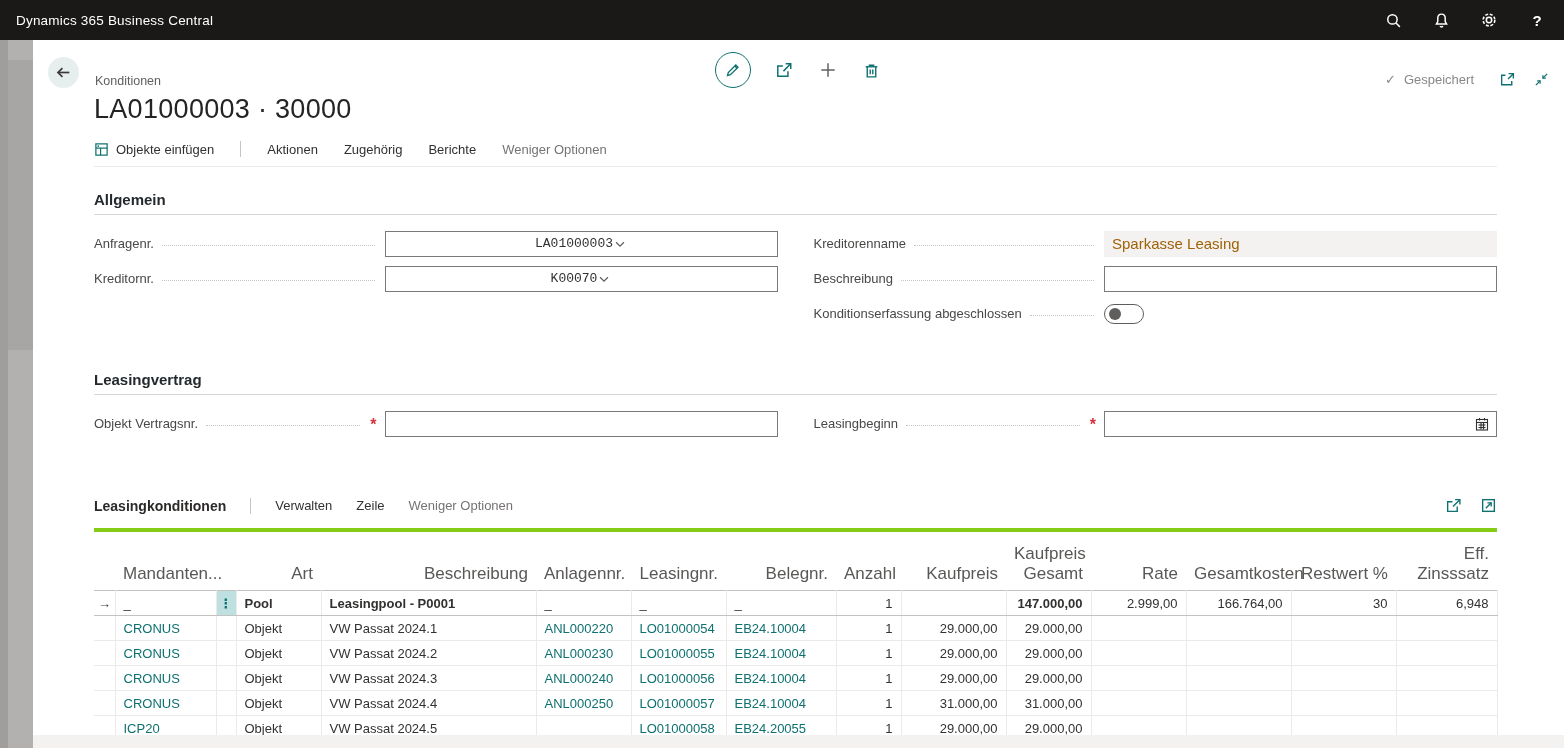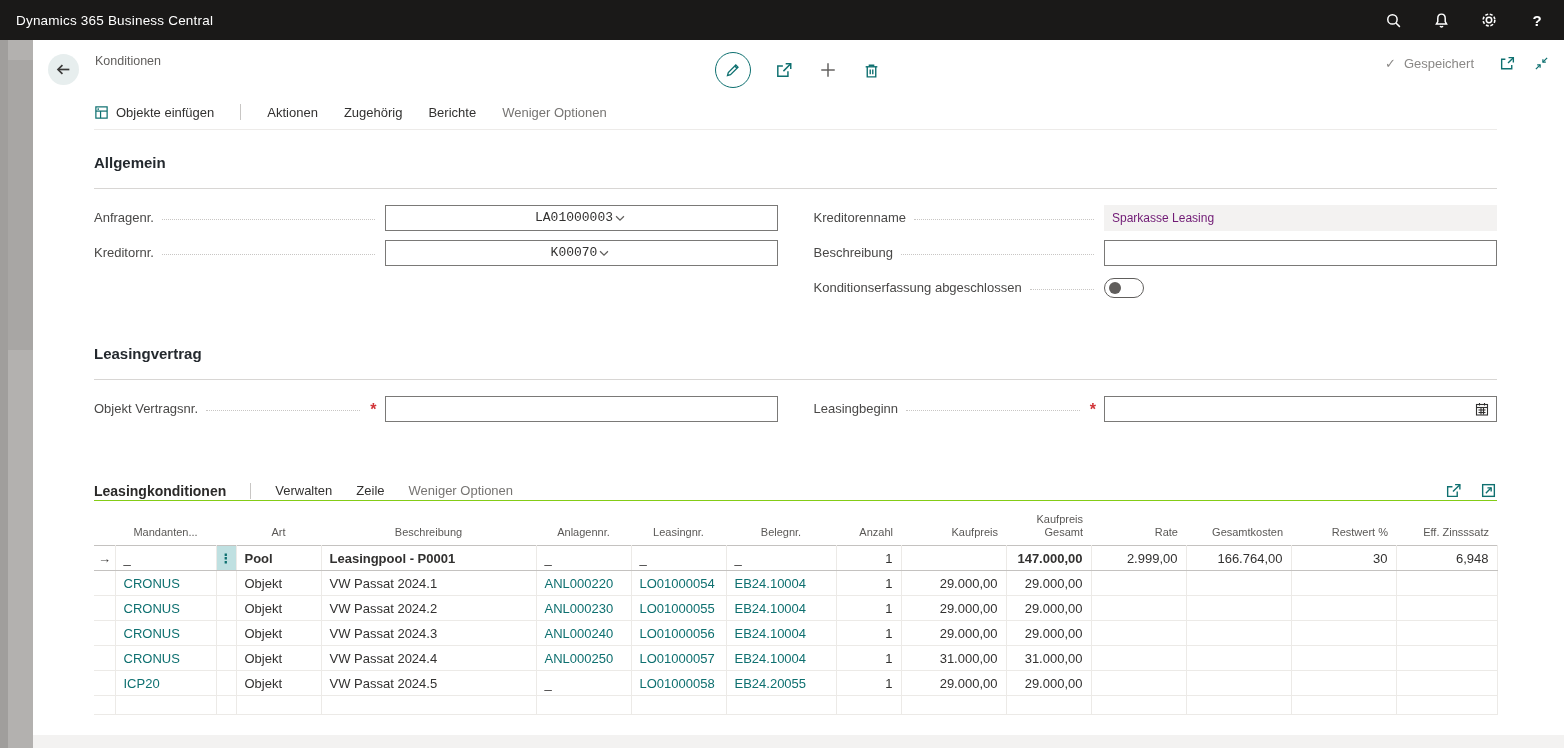--- a/index.html
+++ b/index.html
@@ -17,21 +17,21 @@
   .help-glyph { font-size:15px; font-weight:700; color:#fff; }
 
   
   .app-body { display:flex; height:708px; }
   .left-strip { width:33px; background:#b3b1af; position:relative; flex:none; }
   .left-strip .edge { position:absolute; left:0; top:0; width:8px; height:100%; background:#a09e9c; }
   .left-strip .block { position:absolute; left:8px; top:20px; width:25px; height:290px; background:#a8a6a4; }
   .main { flex:1; background:#fff; position:relative; overflow:hidden; }
 
   
-  .page-header { display:flex; align-items:flex-start; padding:14px 14px 0 15px; height:48px; position:relative; }
+  .page-header { display:flex; align-items:flex-end; padding:14px 14px 0 15px; height:48px; position:relative; }
   .back-btn { width:31px; height:31px; border-radius:50%; background:#e7eeee; display:flex;
     align-items:center; justify-content:center; cursor:pointer; flex:none; }
   .back-btn svg { stroke:#3b3a39; fill:none; stroke-width:1.6; }
   .caption { margin-left:16px; color:#605e5c; font-size:12.5px; }
   .center-icons { position:absolute; left:50%; transform:translateX(-50%); top:12px;
     display:flex; align-items:center; gap:22px; }
   .hd-icon { width:22px; height:22px; display:flex; align-items:center; justify-content:center; cursor:pointer; }
   .hd-icon svg { stroke:#0e7070; fill:none; stroke-width:1.3; }
   .hd-icon.gray svg { stroke:#605e5c; }
   .edit-circle { width:36px; height:36px; border:1px solid #0e7070; border-radius:50%;
@@ -48,54 +48,54 @@
   
   .action-bar { margin:16px 67px 0 61px; display:flex; align-items:center; gap:26px;
     font-size:13px; color:#323130; padding-bottom:9px; border-bottom:1px solid #edebe9; }
   .ab-item { cursor:pointer; white-space:nowrap; }
   .ab-first { display:flex; align-items:center; gap:7px; }
   .ab-sep { width:1px; height:16px; background:#c8c6c4; }
   .ab-more { color:#767472; }
 
   
   .section-title { margin:24px 67px 0 61px; font-size:15px; font-weight:700; color:#24292e;
-    padding-bottom:17px; border-bottom:1px solid #d8d6d4; cursor:pointer; }
+    padding-bottom:6px; border-bottom:1px solid #d8d6d4; cursor:pointer; }
   .fields { margin:15px 67px 0 61px; display:grid; grid-template-columns:1fr 1fr; column-gap:36px; align-items:start; }
   .field-row { display:flex; align-items:center; height:27px; margin-bottom:8px; font-size:13px; }
   .f-label { color:#494847; white-space:nowrap; }
   .leader { flex:1; border-bottom:1px dotted #c8c6c4; margin:0 10px 0 8px; height:1px; transform:translateY(2px); }
   .control { width:393px; flex:none; position:relative; }
   .input { width:100%; height:26px; border:1px solid #7a7977; background:#fff; display:flex;
     align-items:center; padding:0 8px; font-size:13px; color:#323130; }
   input.input { outline:none; font-family:inherit; }
   .combo { cursor:pointer; justify-content:center;font-family:Liberation Mono, monospace; }
   .combo svg { stroke:#605e5c; fill:none; stroke-width:1.4; flex:none; }
   .readonly { width:100%; height:26px; background:#f3f2f1; display:flex; align-items:center;
-    padding:0 8px; font-size:12px; color:#701a75; cursor:pointer; }
+    padding:0 8px; font-size:15px; color:#a16207; cursor:pointer; }
   .toggle { width:40px; height:20px; border:1px solid #605e5c; border-radius:11px; position:relative;
     background:#fff; cursor:pointer; }
   .toggle .knob { position:absolute; left:4px; top:50%; transform:translateY(-50%);
     width:12px; height:12px; border-radius:50%; background:#605e5c; }
   .req { color:#d13438; font-size:16px; font-weight:700; margin-right:8px; transform:translateY(1px); }
   .cal-icon { position:absolute; right:7px; top:5px; width:16px; height:16px; cursor:pointer; }
   .cal-icon svg { stroke:#323130; fill:none; stroke-width:1.1; }
 
   
   .part-header { margin:52px 67px 0 61px; display:flex; align-items:center; gap:24px;
-    font-size:13px; color:#323130; padding-bottom:1px; border-bottom:1px solid #84cc16; }
+    font-size:13px; color:#323130; padding-bottom:14px; border-bottom:4px solid #84cc16; }
   .part-title { font-weight:700; font-size:14px; color:#2b2a29; cursor:pointer; }
   .part-icons { margin-left:auto; display:flex; align-items:center; gap:18px; }
   .part-icons .hd-icon { width:17px; height:17px; }
 
   
   .grid-wrap { margin:10px 67px 0 61px; }
   table { width:1403px; border-collapse:collapse; table-layout:fixed; font-size:13px; color:#323130; }
-  th { font-weight:400; color:#5a5856; font-size:11px; vertical-align:bottom;
+  th { font-weight:400; color:#5a5856; font-size:17px; vertical-align:bottom;
     padding:2px 8px 7px; white-space:pre-line; line-height:1.15; cursor:pointer; }
-  th.al-right { text-align:right; } th.al-left { text-align:center; } th.al-center { text-align:center; }
+  th.al-right { text-align:right; } th.al-left { text-align:right; } th.al-center { text-align:center; }
   thead tr { border-bottom:1px solid #d2d0ce; }
   td { height:25px; padding:0 8px; border:1px solid #eceae7; white-space:nowrap; overflow:hidden; }
   td.al-right { text-align:right; } td.al-left { text-align:left; } td.al-center { text-align:center; padding:0; }
   td.gutter, th.gutter { border-left:none; border-bottom-color:#eceae7; padding:0 2px 0 4px; color:#3b3a39; }
   tr.pool td { border-top:1px solid #c4c2c0; border-bottom:1px solid #c4c2c0; }
   tr.pool td.col-art, tr.pool td.col-beschreibung, tr.pool td.col-kaufpreis_gesamt { font-weight:700; }
   td.menu-on { background:#bfe0e1; color:#0e7070; font-weight:700; cursor:pointer; }
   .cell-link { color:#0e7070; cursor:pointer; }
   tr.empty td { height:19px; }
   .bottom-strip { position:absolute; left:0; right:0; bottom:0; height:13px; background:#f3f2f1; }
@@ -195,20 +195,21 @@
                 <line x1="14" y1="2" x2="9.5" y2="6.5"></line>
                 <polyline points="9.5,3.4 9.5,6.5 12.6,6.5"></polyline>
                 <line x1="2" y1="14" x2="6.5" y2="9.5"></line>
                 <polyline points="3.4,9.5 6.5,9.5 6.5,12.6"></polyline>
               </svg>
           </span>
         </span>
       </div>
     </div>
 
+    <h1 class="page-title">LA01000003 · 30000</h1>
 
     <div class="action-bar">
       <span class="ab-item ab-first">
         <svg viewBox="0 0 16 16" width="15" height="15" style="stroke:#0e7070; fill:none; stroke-width:1.3;">
             <rect x="2" y="2" width="12" height="12"></rect>
             <line x1="2" y1="6.5" x2="14" y2="6.5"></line>
             <line x1="7" y1="6.5" x2="7" y2="14"></line>
             <circle cx="4.5" cy="4.3" r="0.9" fill="#0e7070" stroke="none"></circle>
           </svg>
         <span>Objekte einfügen</span>

